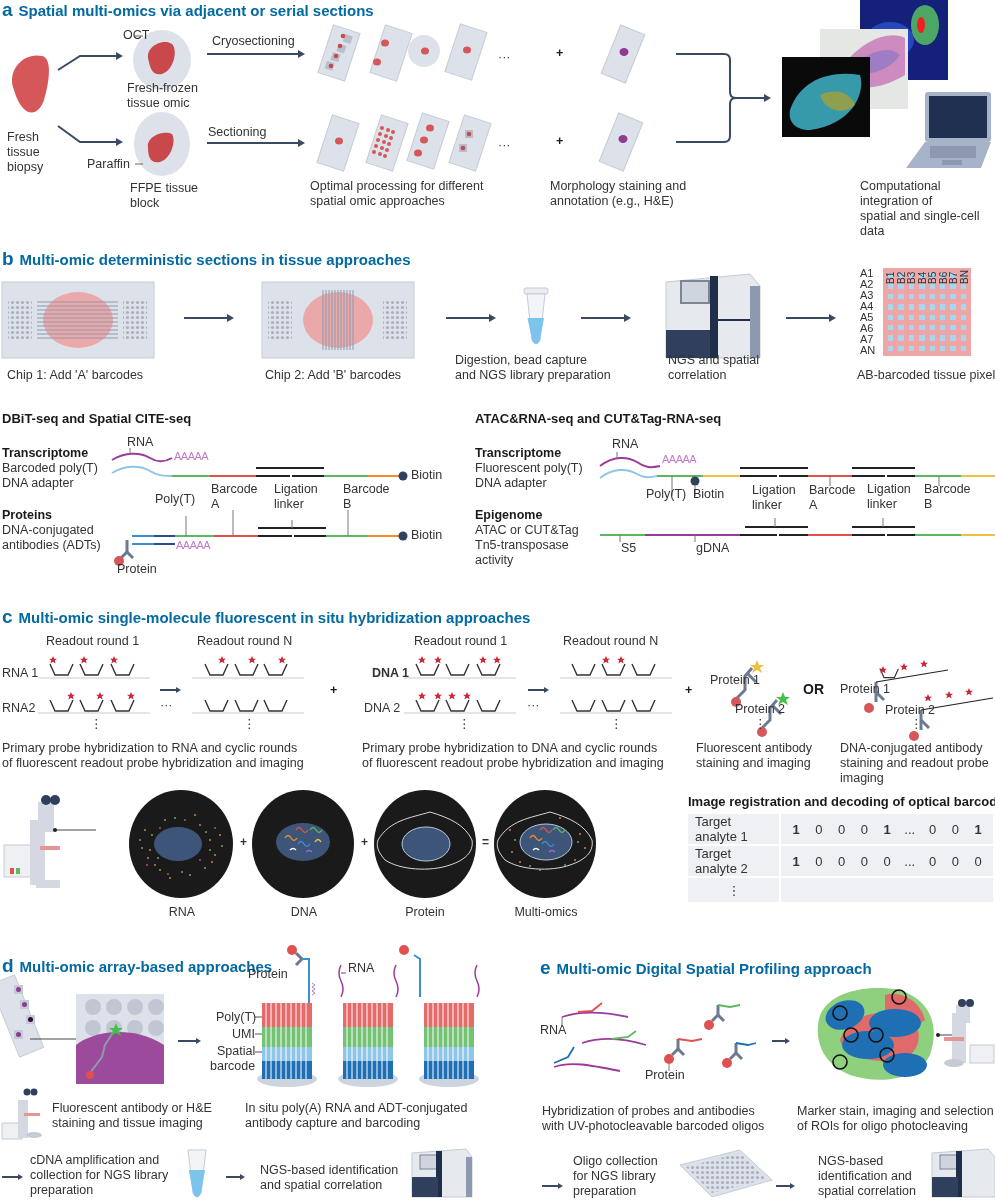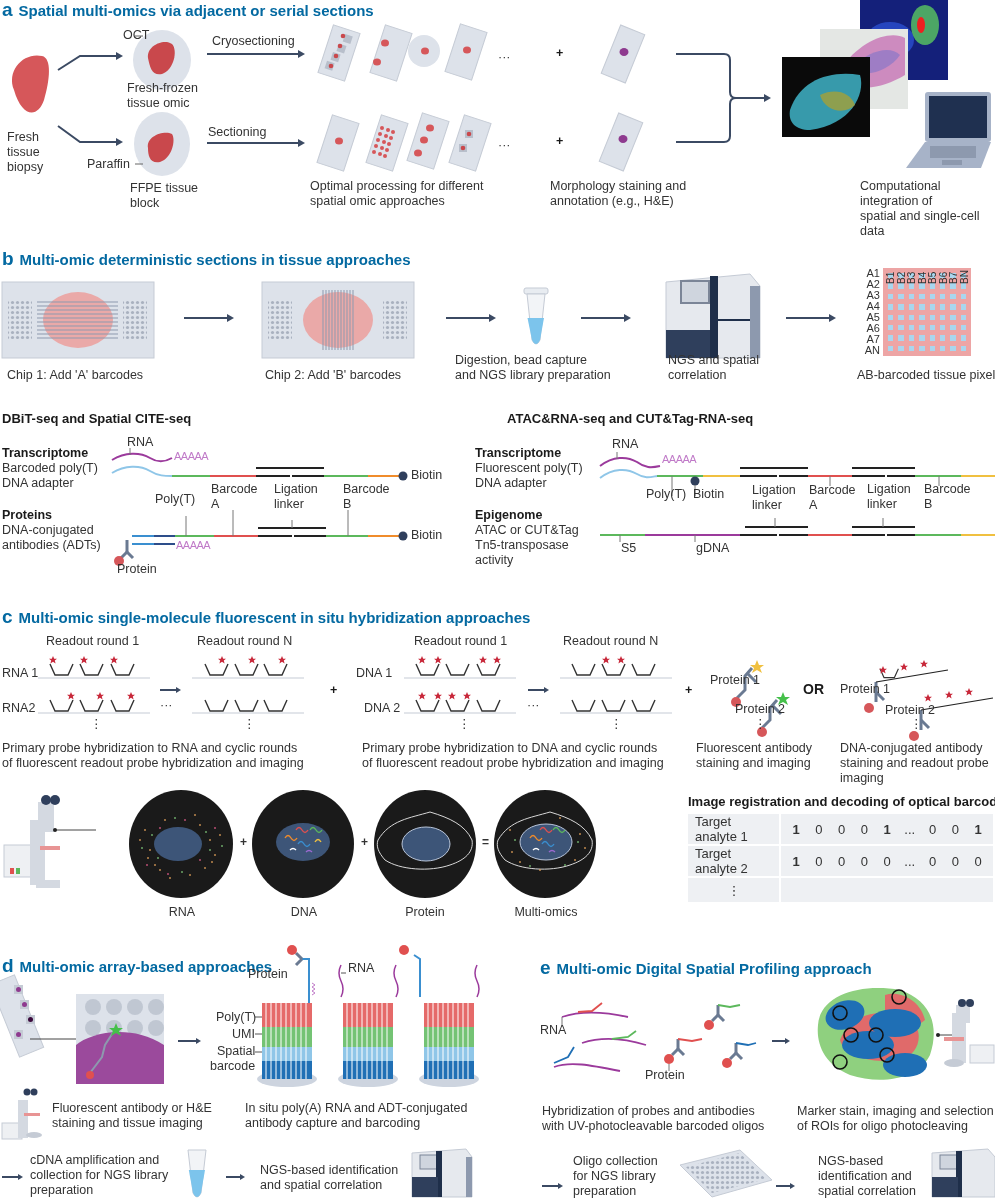--- a/index.html
+++ b/index.html
@@ -286,21 +286,21 @@
       <div></div>
     <div></div>
       <div></div>
       <div></div>
       <div></div>
       <div></div>
       <div></div>
       <div></div>
       <div></div>
   </div>
-  <div class="abs" style="left:860px; top:268px; width:20px; font-size:11px; line-height:11px; text-align:right; color:#333;">
+  <div class="abs" style="left:860px; top:268px; width:20px; font-size:11px; line-height:11px; color:#333;">
     <div>A1</div>
       <div>A2</div>
     <div>A3</div>
       <div>A4</div>
     <div>A5</div>
       <div>A6</div>
     <div>A7</div>
       <div>AN</div>
   </div>
   <div class="abs" style="left:886px; top:266px; width:84px; height:18px; display:flex; justify-content:space-between; font-size:10px; color:#333;">
@@ -373,21 +373,21 @@
   <div class="lbl" style="left:211px; top:482px; white-space:pre-line;">Barcode
 A</div>
   <div class="lbl" style="left:274px; top:482px; white-space:pre-line;">Ligation
 linker</div>
   <div class="lbl" style="left:343px; top:482px; white-space:pre-line;">Barcode
 B</div>
   <div class="lbl" style="left:411px; top:528px;">Biotin</div>
   <div class="lbl" style="left:176px; top:538px; color:#c07ac8; font-size:11px; letter-spacing:-0.5px;">AAAAA</div>
   <div class="lbl" style="left:117px; top:562px;">Protein</div>
 
-  <div class="sub-title" style="left:475px; top:411px;margin-left:32px;">ATAC&amp;RNA-seq and  CUT&amp;Tag-RNA-seq</div>
+  <div class="sub-title" style="left:475px; top:411px;">ATAC&amp;RNA-seq and  CUT&amp;Tag-RNA-seq</div>
   <div class="lbl bold" style="left:475px; top:446px;">Transcriptome</div>
   <div class="lbl" style="left:475px; top:461px; white-space:pre-line;">Fluorescent poly(T)
 DNA adapter</div>
   <div class="lbl bold" style="left:475px; top:508px;text-align:center;">Epigenome</div>
   <div class="lbl" style="left:475px; top:523px; white-space:pre-line;">ATAC or CUT&amp;Tag
 Tn5-transposase
 activity</div>
 
   <svg width="500" height="150" style="left:495px; top:430px;">
     <path d="M105 36 C 118 26, 132 26, 142 32 C 150 38, 156 38, 165 36" stroke="#9b3a9c" stroke-width="2" fill="none"></path>
@@ -446,21 +446,21 @@
   <div class="panel-title" style="left:2px; top:606px;">
     <span class="letter">c</span><span>Multi-omic single-molecule fluorescent in situ hybridization approaches</span>
   </div>
 
   <div class="lbl" style="left:46px; top:634px;">Readout round 1</div>
   <div class="lbl" style="left:197px; top:634px;">Readout round N</div>
   <div class="lbl" style="left:414px; top:634px;">Readout round 1</div>
   <div class="lbl" style="left:563px; top:634px;">Readout round N</div>
   <div class="lbl" style="left:2px; top:666px;">RNA 1</div>
   <div class="lbl" style="left:2px; top:701px;">RNA2</div>
-  <div class="lbl" style="left:356px; top:666px;">DNA 1</div>
+  <div class="lbl" style="left:372px; top:666px;font-weight:bold;">DNA 1</div>
   <div class="lbl" style="left:364px; top:701px;">DNA 2</div>
 
   <svg width="995" height="130" style="left:0; top:640px;">
     <defs>
       <g id="probe">
         <path d="M0 0 L 5 11 L 18 11 L 23 0" stroke="#333" stroke-width="1.4" fill="none"></path>
       </g>
       <g id="star">
           <polygon points="0,-4 1.2,-1.2 4,-1.2 1.8,0.6 2.6,3.6 0,1.8 -2.6,3.6 -1.8,0.6 -4,-1.2 -1.2,-1.2" fill="#c8283a"></polygon>
         </g>

